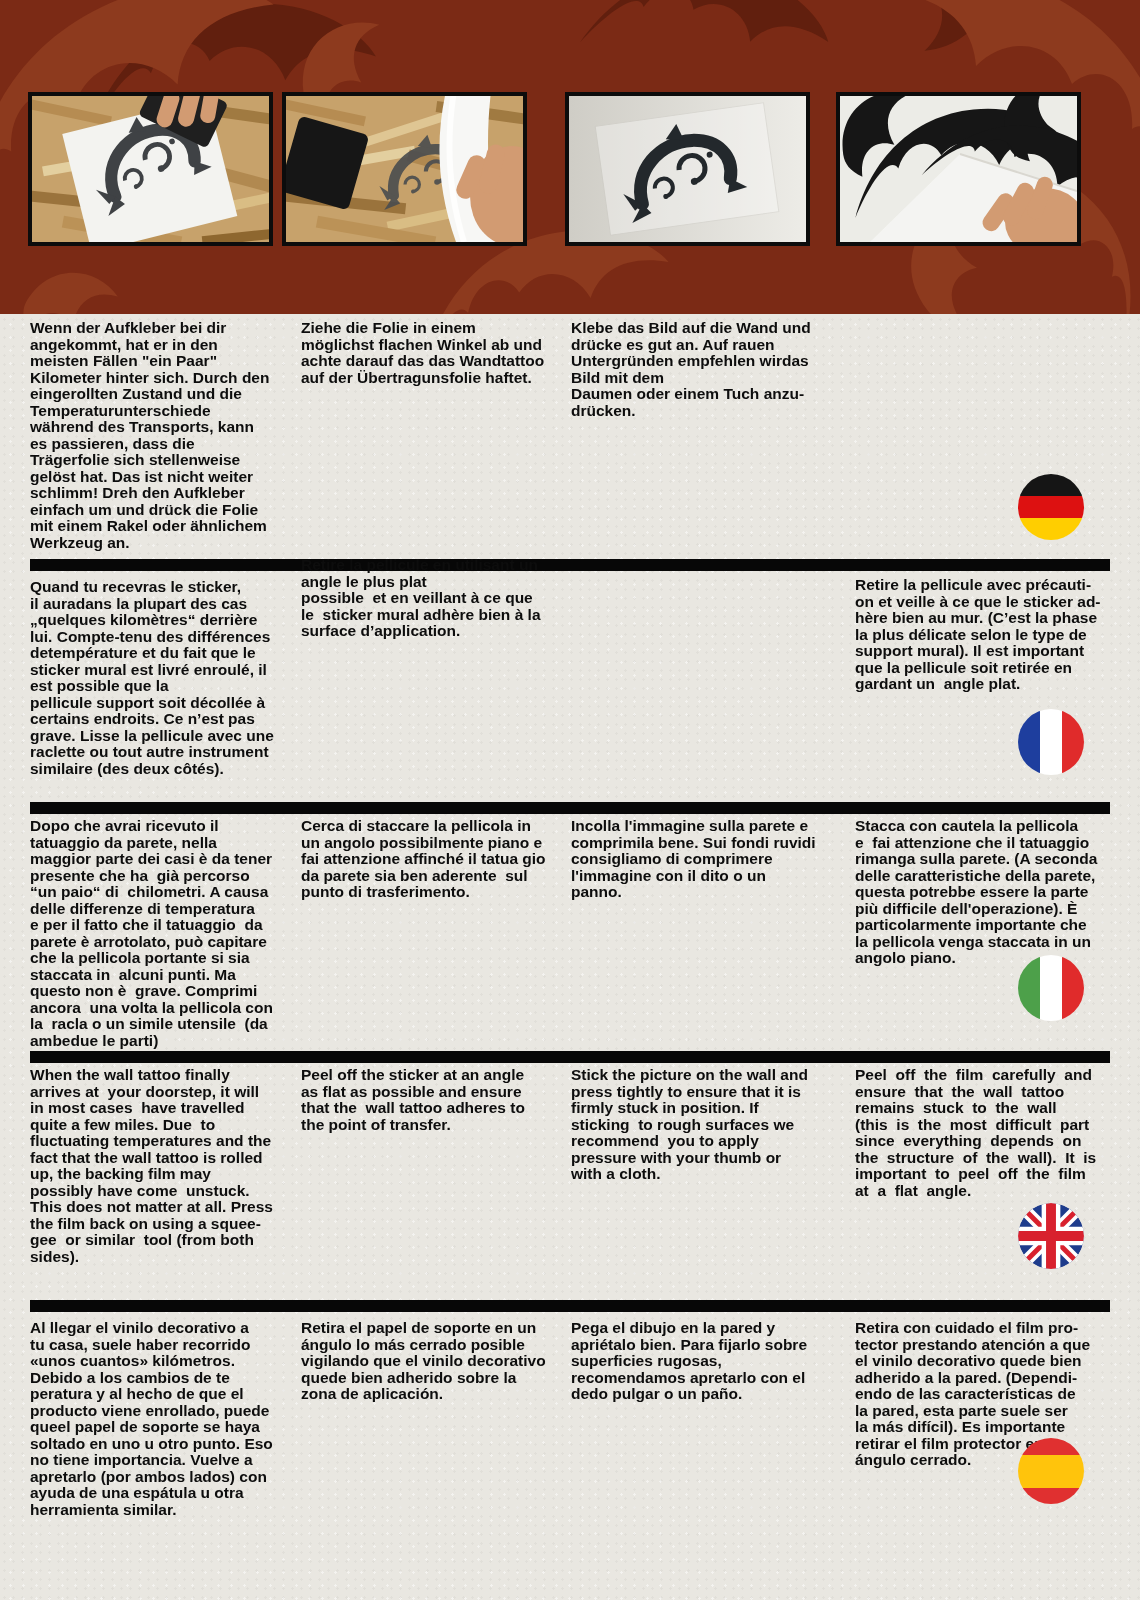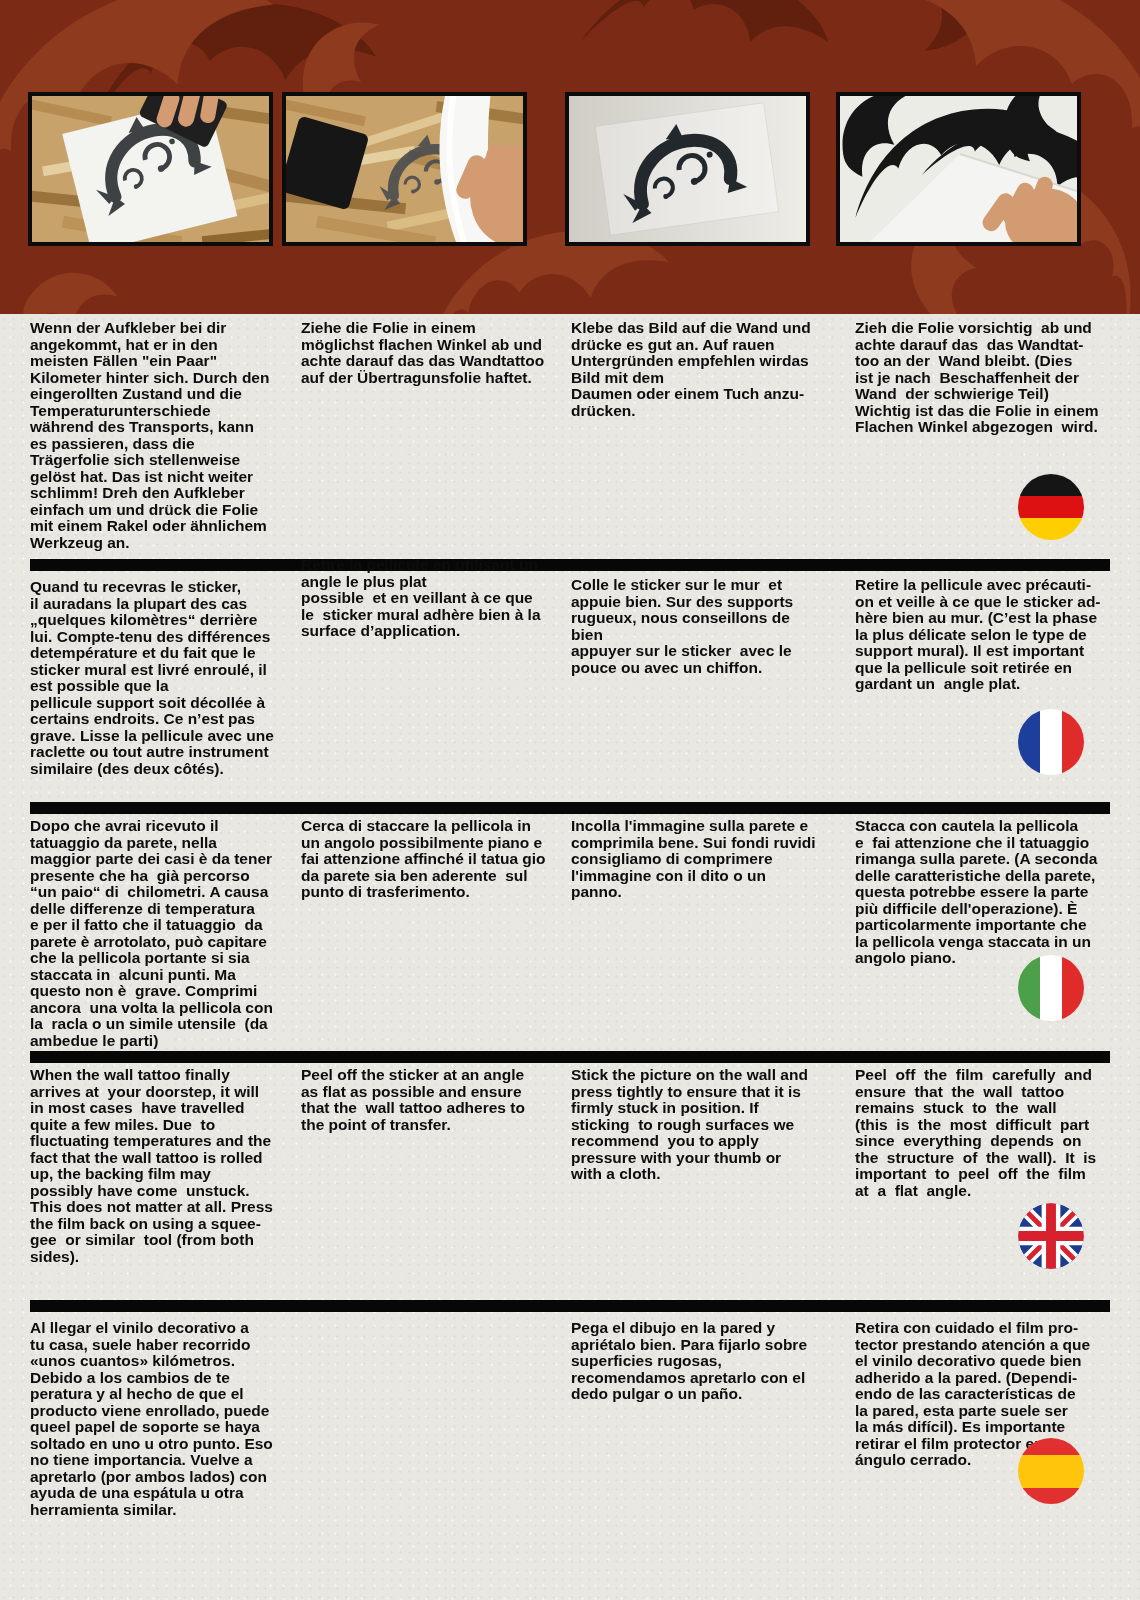--- a/index.html
+++ b/index.html
@@ -175,27 +175,20 @@
   <p class="col" style="left:571px;top:320px">Klebe das Bild auf die Wand und
 drücke es gut an. Auf rauen
 Untergründen empfehlen wirdas
 Bild mit dem
 Daumen oder einem Tuch anzu-
 drücken.</p>
   <p class="col" style="left:301px;top:320px">Ziehe die Folie in einem
 möglichst flachen Winkel ab und
 achte darauf das das Wandtattoo
 auf der Übertragunsfolie haftet.</p>
-  <p class="col" style="left:855px;top:320px">Zieh die Folie vorsichtig  ab und
-achte darauf das  das Wandtat-
-too an der  Wand bleibt. (Dies
-ist je nach  Beschaffenheit der
-Wand  der schwierige Teil)
-Wichtig ist das die Folie in einem
-Flachen Winkel abgezogen  wird.</p>
   <div class="flag horizontal" style="left:1018px;top:474px">
     <div class="s1" style="background-color: rgb(21, 21, 21);"></div>
     <div class="s1" style="background-color: rgb(221, 17, 17);"></div>
     <div class="s1" style="background-color: rgb(255, 206, 0);"></div>
   </div>
   <div class="divider" style="top:559px"></div>
 
   <p class="col" style="left:30px;top:579px">Quand tu recevras le sticker,
 il auradans la plupart des cas
 „quelques kilomètres“ derrière
@@ -206,26 +199,20 @@
 pellicule support soit décollée à
 certains endroits. Ce n’est pas
 grave. Lisse la pellicule avec une
 raclette ou tout autre instrument
 similaire (des deux côtés).</p>
   <p class="col" style="left:301px;top:557px">Retire la pellicule en utilisant un
 angle le plus plat
 possible  et en veillant à ce que
 le  sticker mural adhère bien à la
 surface d’application.</p>
-  <p class="col" style="left:571px;top:577px">Colle le sticker sur le mur  et
-appuie bien. Sur des supports
-rugueux, nous conseillons de
-bien
-appuyer sur le sticker  avec le
-pouce ou avec un chiffon.</p>
   <p class="col" style="left:855px;top:577px">Retire la pellicule avec précauti-
 on et veille à ce que le sticker ad-
 hère bien au mur. (C’est la phase
 la plus délicate selon le type de
 support mural). Il est important
 que la pellicule soit retirée en
 gardant un  angle plat.</p>
   <div class="flag vertical" style="left:1018px;top:709px">
     <div class="s1" style="background-color: rgb(30, 62, 158);"></div>
     <div class="s1" style="background-color: rgb(255, 255, 255);"></div>
@@ -327,20 +314,25 @@
 «unos cuantos» kilómetros.
 Debido a los cambios de te
 peratura y al hecho de que el
 producto viene enrollado, puede
 queel papel de soporte se haya
 soltado en uno u otro punto. Eso
 no tiene importancia. Vuelve a
 apretarlo (por ambos lados) con
 ayuda de una espátula u otra
 herramienta similar.</p>
+  <p class="col" style="left:301px;top:1320px">Retira el papel de soporte en un
+ángulo lo más cerrado posible
+vigilando que el vinilo decorativo
+quede bien adherido sobre la
+zona de aplicación.</p>
   <p class="col" style="left:571px;top:1320px">Pega el dibujo en la pared y
 apriétalo bien. Para fijarlo sobre
 superficies rugosas,
 recomendamos apretarlo con el
 dedo pulgar o un paño.</p>
   <p class="col" style="left:855px;top:1320px">Retira con cuidado el film pro-
 tector prestando atención a que
 el vinilo decorativo quede bien
 adherido a la pared. (Dependi-
 endo de las características de

